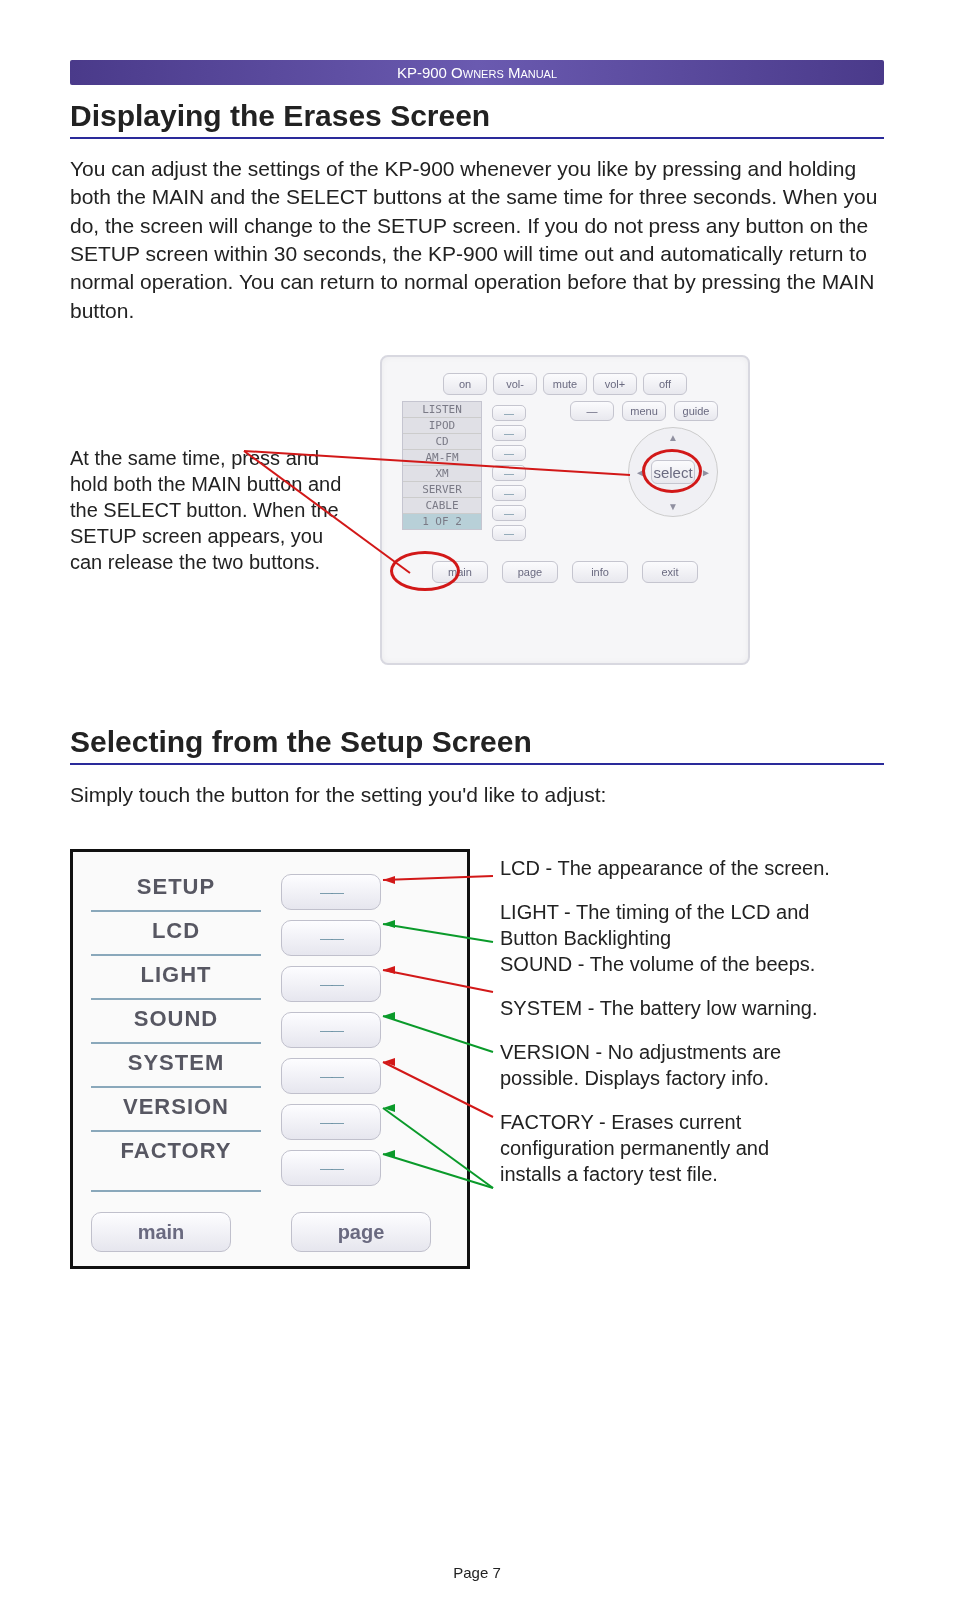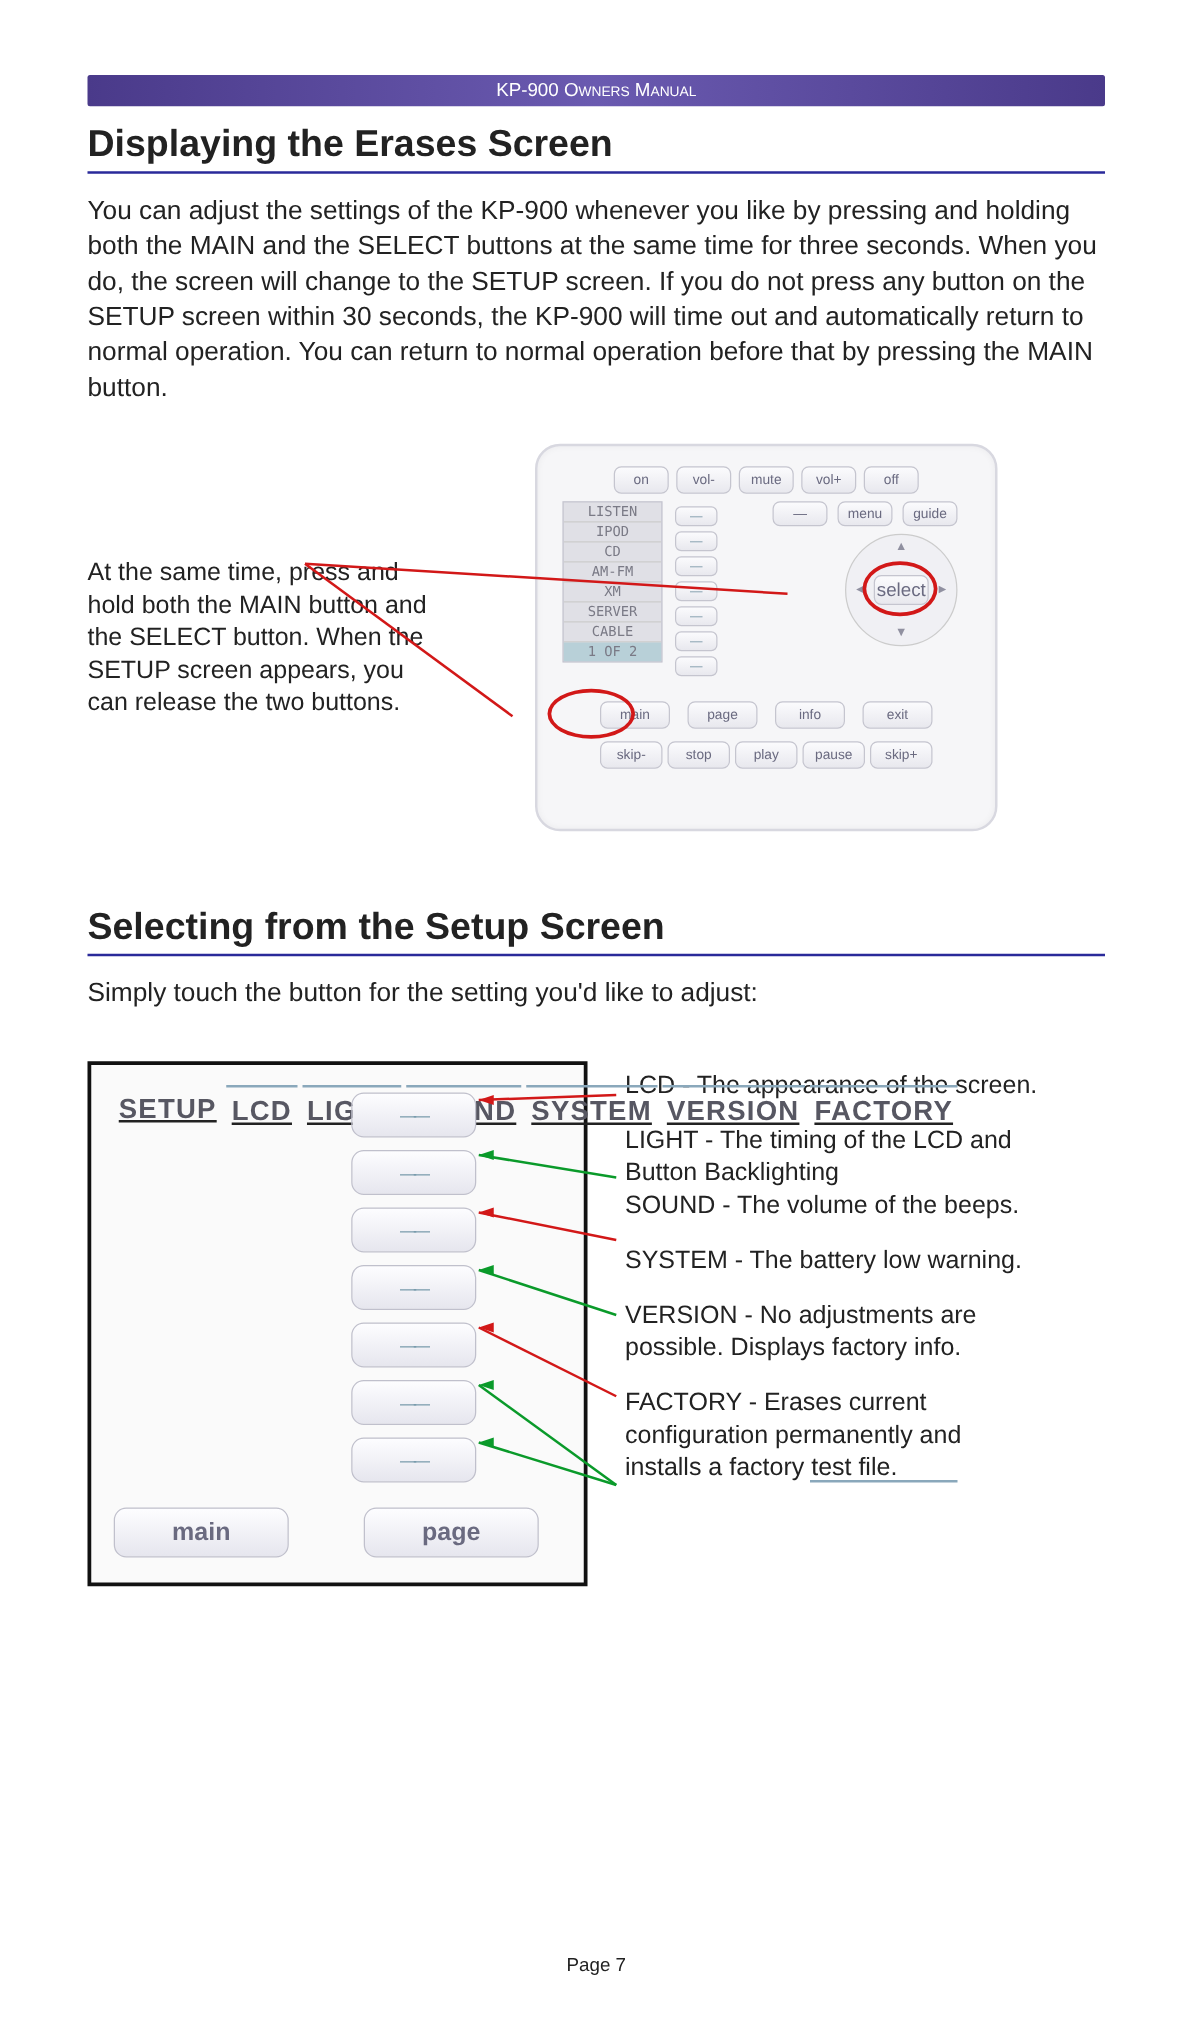--- a/index.html
+++ b/index.html
@@ -47,25 +47,24 @@
     width: 290px;
     font-size: 20px;
     line-height: 1.3;
   }
   
   .device {
     width: 370px;
     height: 310px;
     background: #f6f6f8;
     border: 2px solid #d8d8e0;
-    border-radius: 20px;
+    border-radius: 8px;
     padding: 10px 28px;
     position: relative;
     box-shadow: inset 0 0 6px rgba(0,0,0,0.05);
-    margin-left: 48px;
   }
   .btn-row { display:flex; gap:6px; justify-content:center; margin:6px 0;}
   .kbtn {
     background: linear-gradient(#fbfbfd,#e8e8ee);
     border:1px solid #c5c5cf;
     border-radius:6px;
     font-size:11px;
     color:#6a6a80;
     display:flex; align-items:center; justify-content:center;
     height:22px;
@@ -108,21 +107,21 @@
   
   .row2{ display:flex; gap:30px; margin-top:40px;}
   .setup-panel{
     width:400px; height:420px;
     background:#fafafa;
     border:3px solid #111;
     padding:16px 18px 12px 18px;
     position:relative;
   }
   .setup-inner{display:flex; gap:20px;}
-  .labelcol{display:flex;flex-direction:row;gap:4px;width:170px;text-decoration:underline;}
+  .labelcol{display:flex;flex-direction:column;gap:4px;width:170px;}
   .sbtncol{display:flex;flex-direction:column;gap:10px;width:120px; padding-top:6px;}
   .lcd-label{
     font-family: "Arial Narrow", Arial, sans-serif;
     font-weight:bold; letter-spacing:1px;
     color:#575762; font-size:22px; text-align:center;
     padding:6px 4px;
     border-top:2px solid #8aa8bb;
   }
   .lcd-label.first{border-top:none;}
   .lcd-label.last{border-bottom:2px solid #8aa8bb; padding-bottom:26px;}
@@ -197,27 +196,20 @@
       <div class="arr dn">▼</div>
       <div class="arr lf">◄</div>
       <div class="arr rt">►</div>
     </div>
 
     <div class="mid-row">
       <div class="kbtn w56">main</div>
       <div class="kbtn w56">page</div>
       <div class="kbtn w56">info</div>
       <div class="kbtn w56">exit</div>
-    </div>
-    <div class="bot-row">
-      <div class="kbtn w50">skip-</div>
-      <div class="kbtn w50">stop</div>
-      <div class="kbtn w50">play</div>
-      <div class="kbtn w50">pause</div>
-      <div class="kbtn w50">skip+</div>
     </div>
 
     <div class="circ-red circ-main"></div>
     <div class="circ-red circ-sel"></div>
   </div>
 
   <svg class="overlay" width="700" height="320">
     <line x1="174" y1="96" x2="340" y2="218" stroke="#d21818" stroke-width="2"></line>
     <line x1="174" y1="96" x2="560" y2="120" stroke="#d21818" stroke-width="2"></line>
   </svg>

